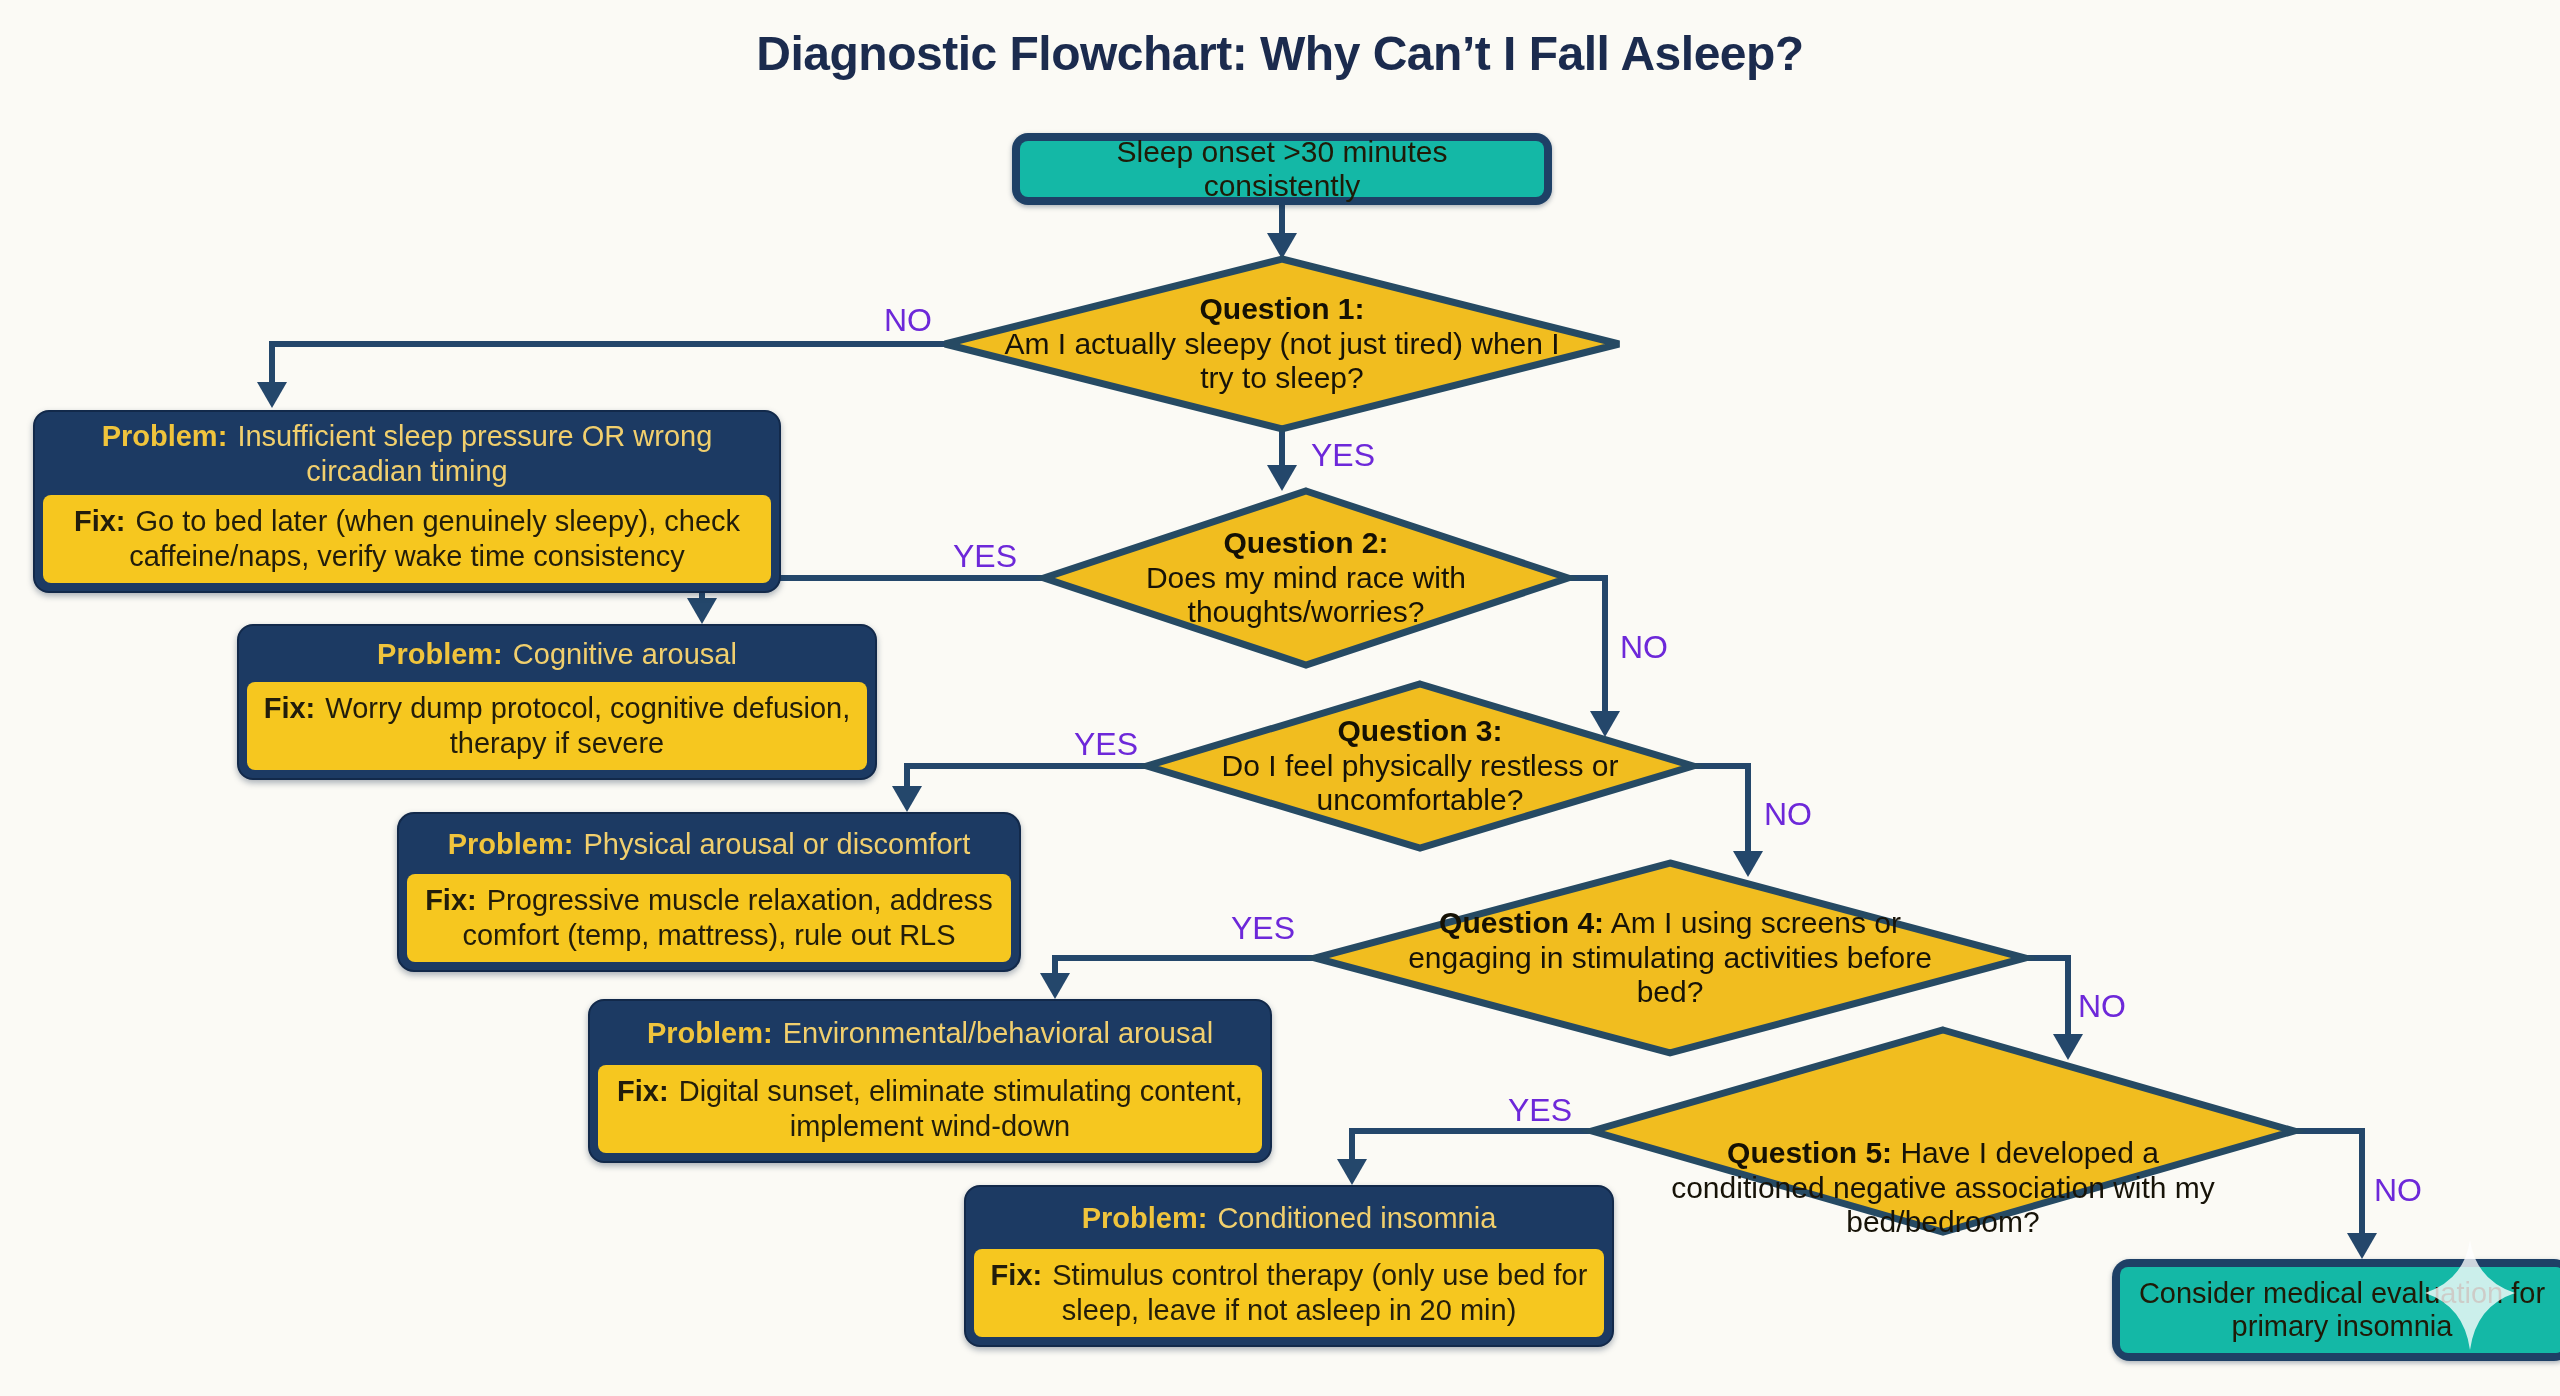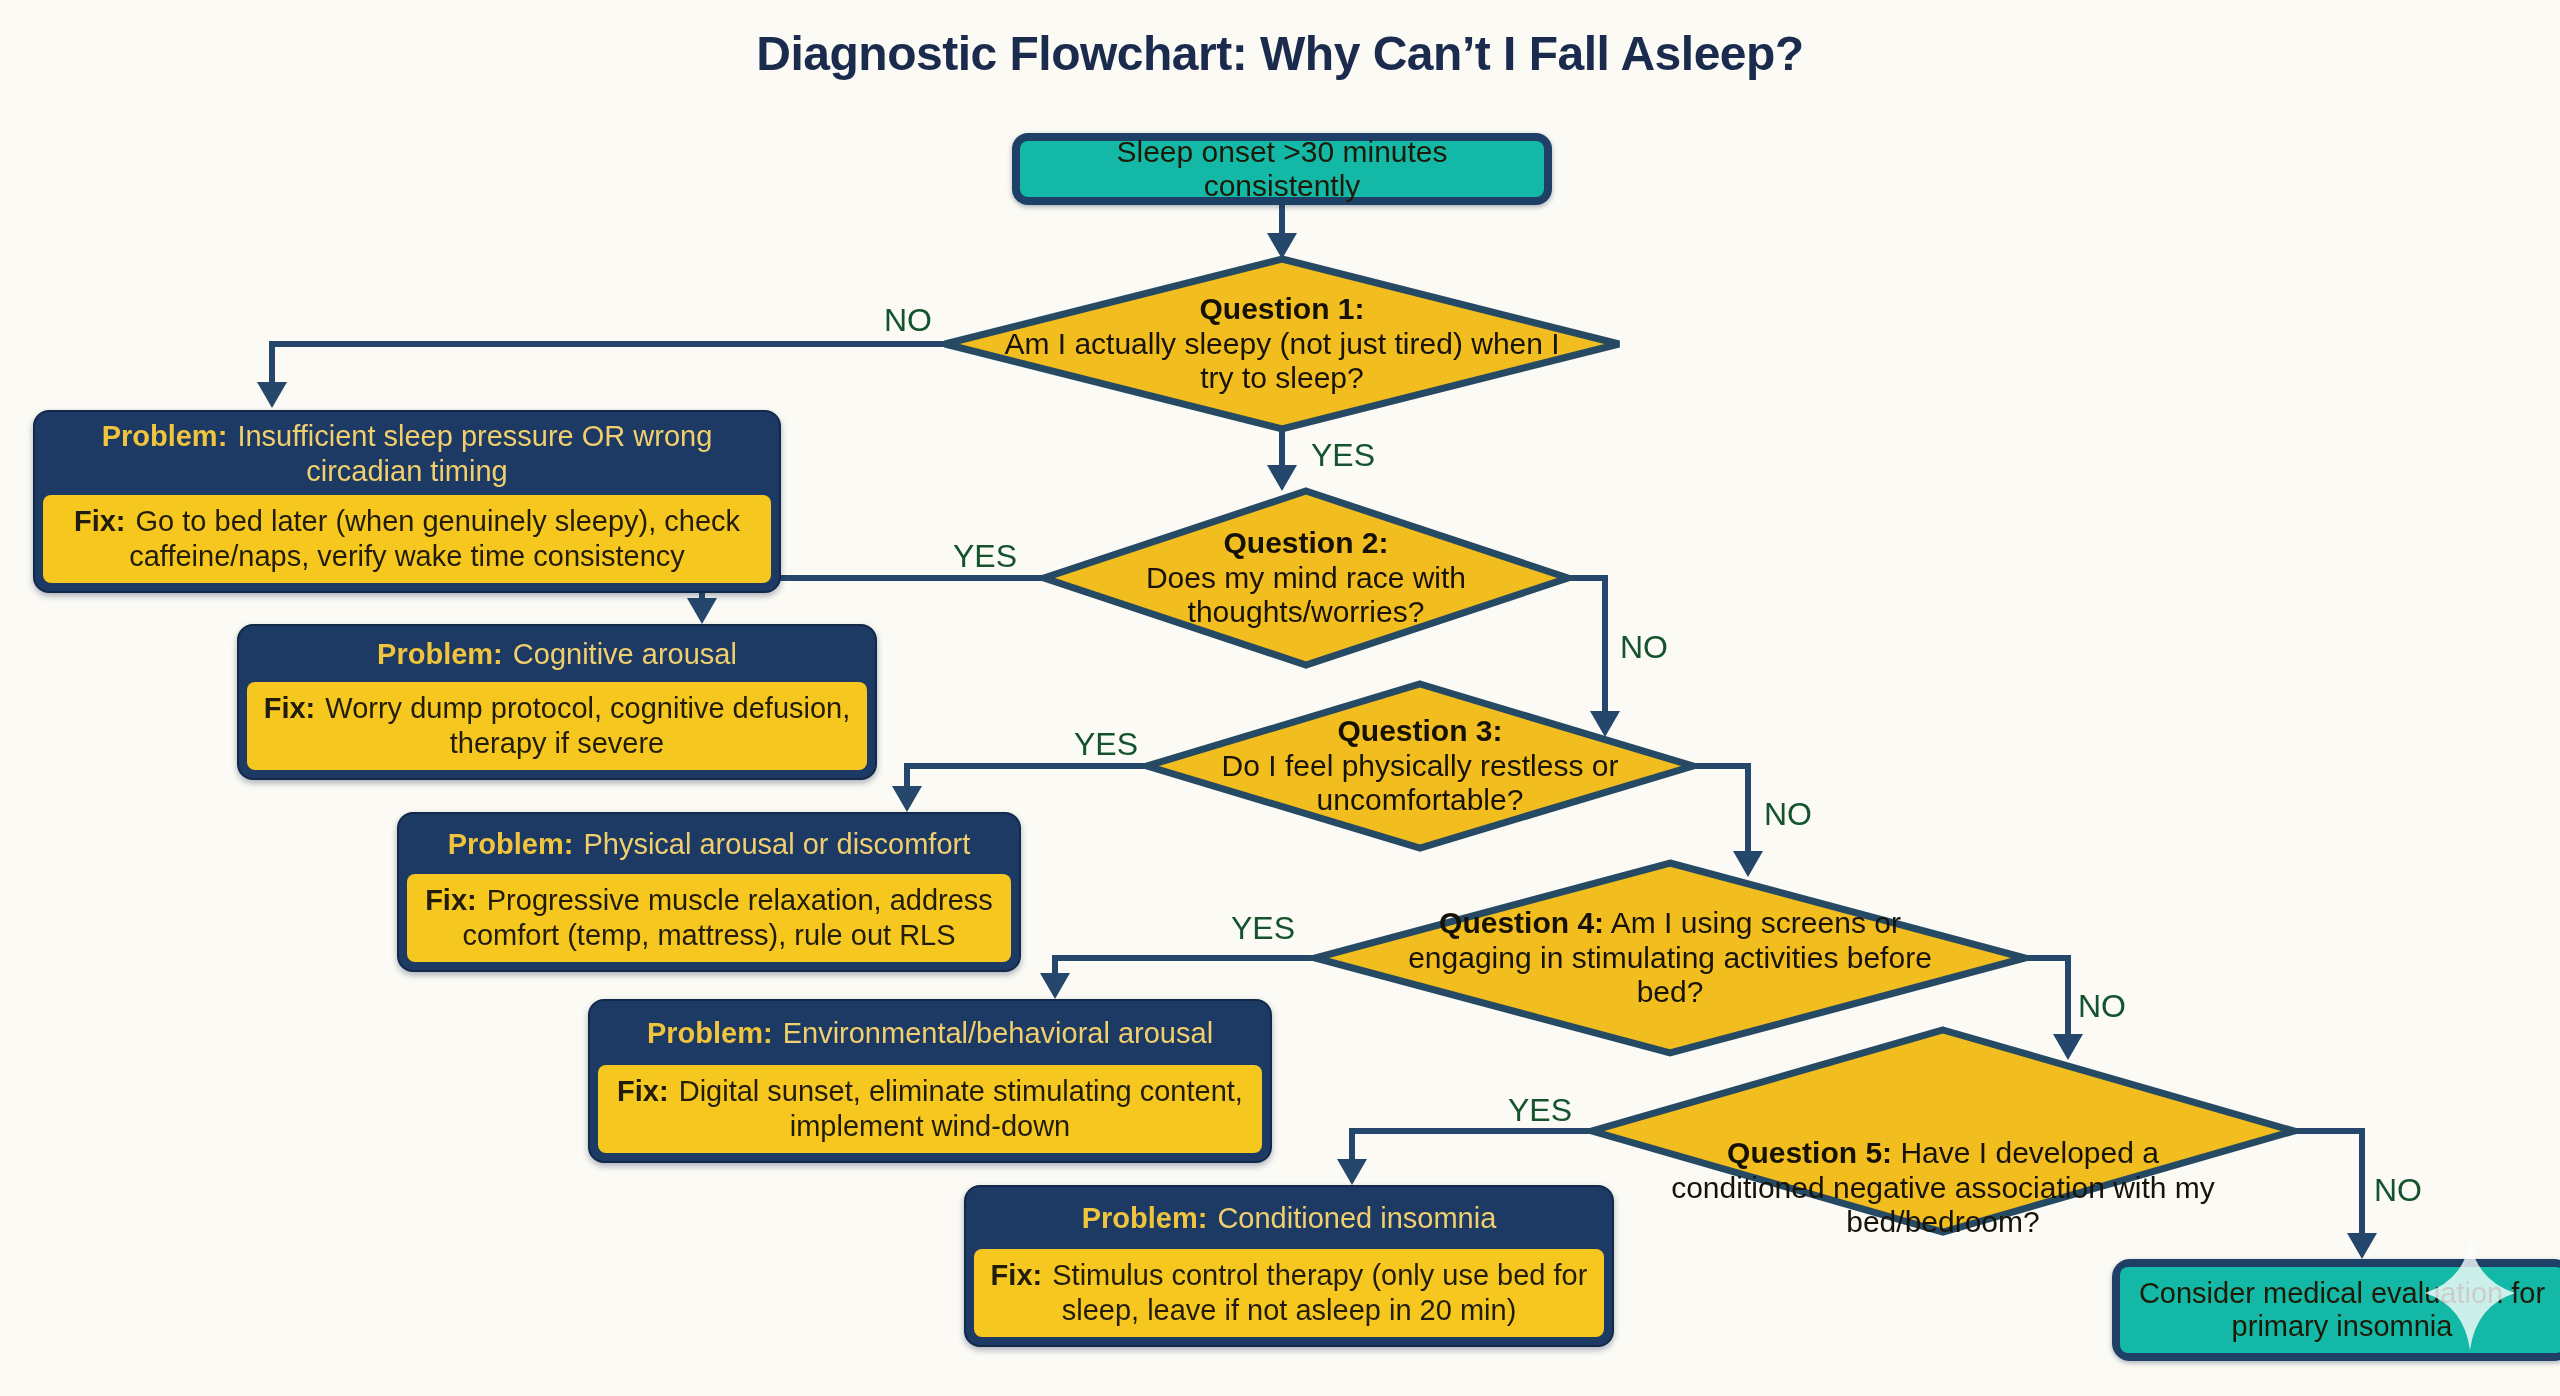--- a/index.html
+++ b/index.html
@@ -40,21 +40,21 @@
     font-size:29px;line-height:1.18;color:#f1cf6d;padding:6px 18px;
   }
   .pbox .phead b{color:#f0c43c;padding-right:2px;}
   .pbox .pfix{
     background:#f6c71f;border-radius:8px;display:flex;align-items:center;justify-content:center;
     text-align:center;font-size:29px;line-height:1.2;color:#221d0b;padding:9px 16px;
   }
   .pbox .pfix b{padding-right:2px;}
   .edge-label{
     position:absolute;z-index:2;transform:translate(-50%,-50%);
-    font-size:32px;font-weight:500;color:#14532d;white-space:nowrap;
+    font-size:32px;font-weight:500;color:#6d28d9;white-space:nowrap;
   }
   .sparkle{position:absolute;z-index:3;}
 </style>
 </head>
 <body>
 
 <div class="canvas">
 
   <h1 class="title">Diagnostic Flowchart: Why Can’t I Fall Asleep?</h1>
 
@@ -139,21 +139,21 @@
     <div class="phead">
       <span><b>Problem:</b>
       <span>Cognitive arousal</span></span>
     </div>
     <div class="pfix">
       <span><b>Fix:</b>
       <span>Worry dump protocol, cognitive defusion, therapy if severe</span></span>
     </div>
   </div>
 
-  <div class="pbox" style="left:397px;top:812px;width:624px;height:160px;">
+  <div class="pbox" style="left:397px;top:812px;width:624px;height:160px;border-radius:17px;">
     <div class="phead">
       <span><b>Problem:</b>
       <span>Physical arousal or discomfort</span></span>
     </div>
     <div class="pfix">
       <span><b>Fix:</b>
       <span>Progressive muscle relaxation, address comfort (temp, mattress), rule out RLS</span></span>
     </div>
   </div>
 

